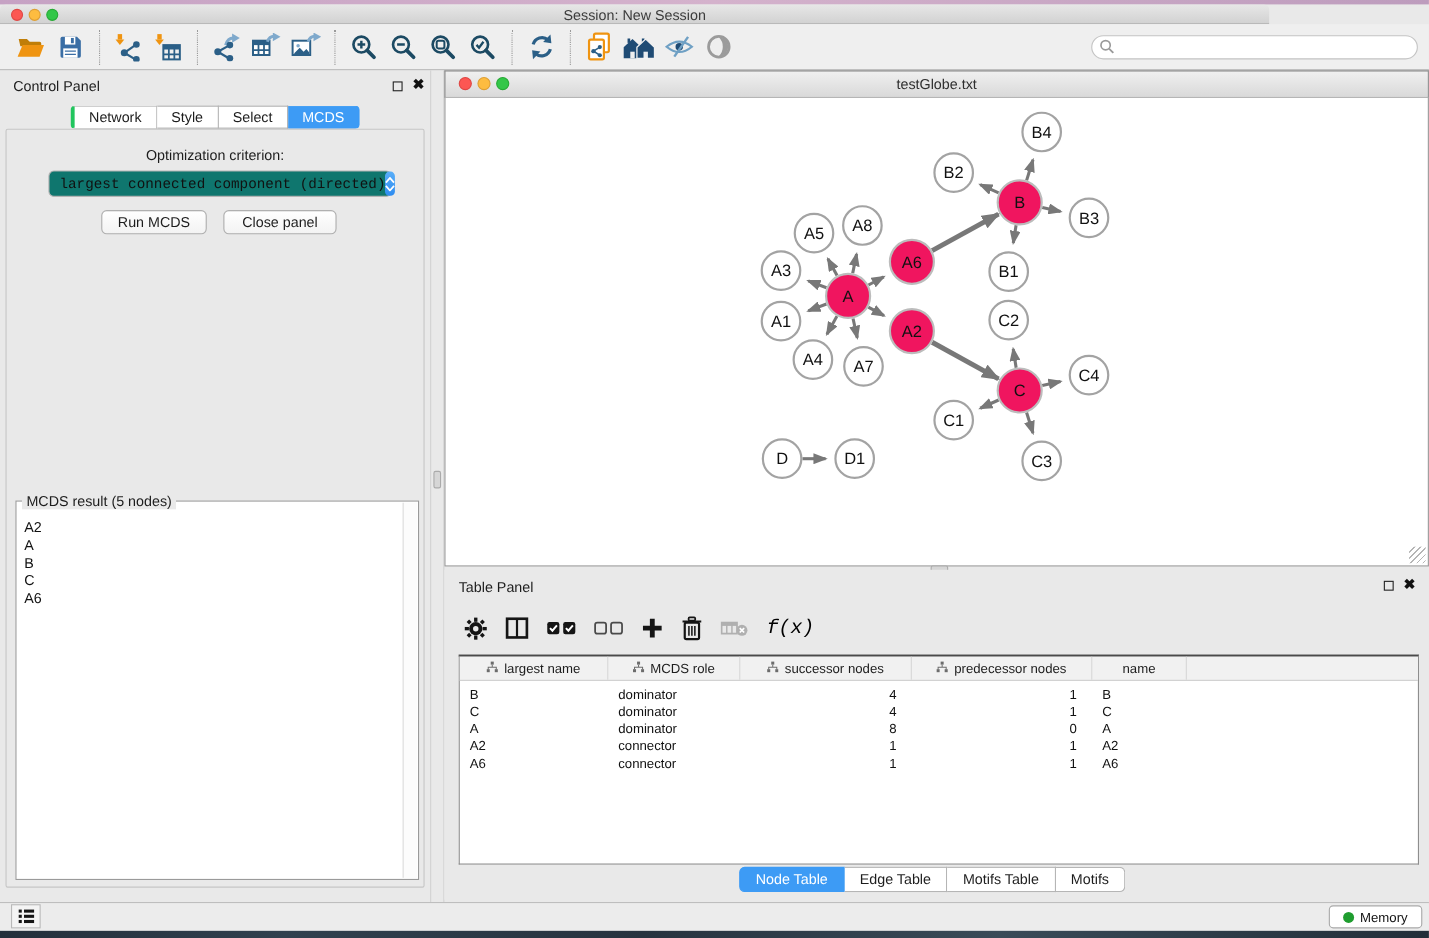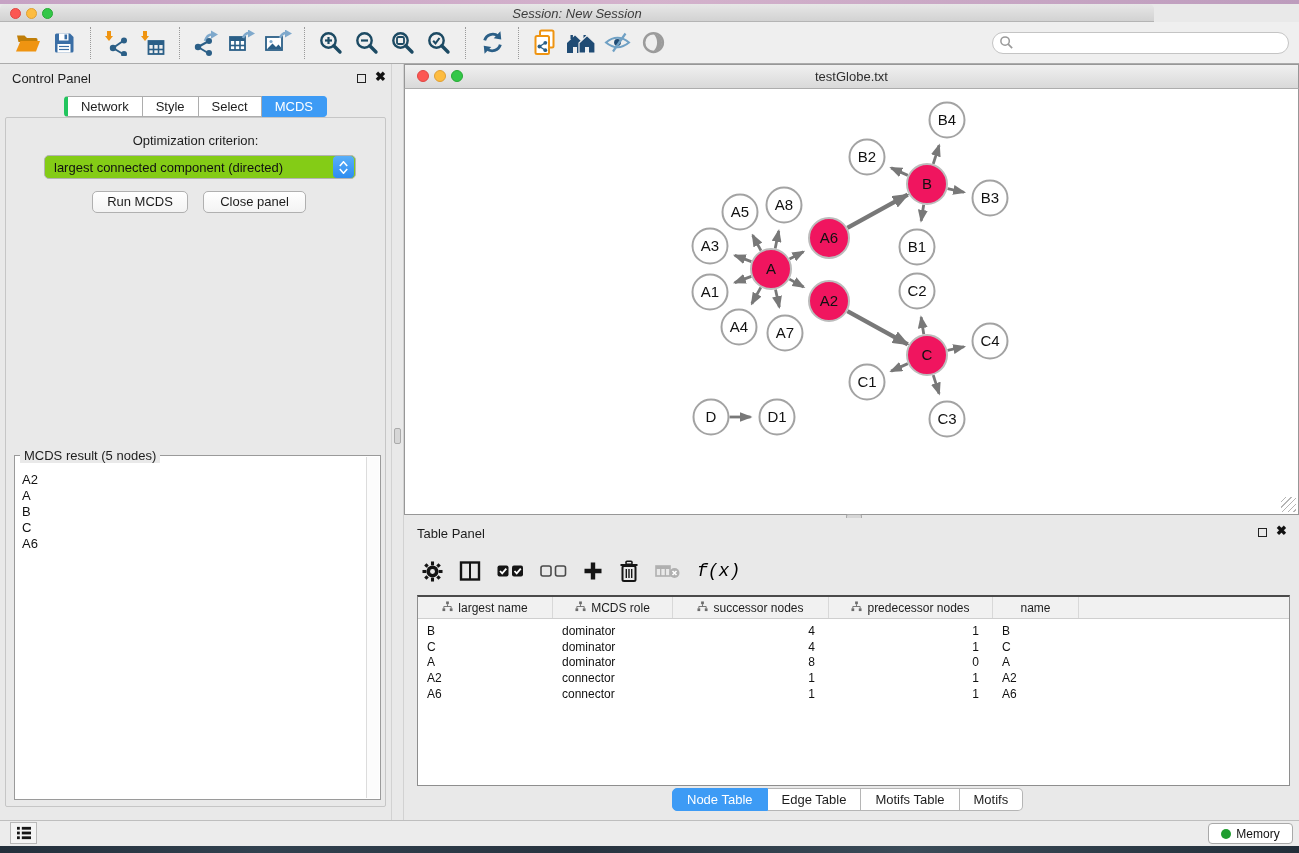--- a/index.html
+++ b/index.html
@@ -6,21 +6,21 @@
   html,body { width:1299px; height:853px; overflow:hidden; font-family:"Liberation Sans",sans-serif; background:#E9E9E9; }
   .abs { position:absolute; }
 
   
   #desk-top { left:0; top:0; width:1299px; height:4px; background:linear-gradient(90deg,#c6a2c4,#d4b2cc,#bd9cbd); }
   #desk-bottom { left:0; top:846px; width:1299px; height:7px;
     background:linear-gradient(90deg,#232f3b,#31414f 20%,#27333f 45%,#3a4b58 70%,#222e39); }
 
   
   #titlebar { left:0; top:4px; width:1154px; height:18px; background:linear-gradient(#e7e7e7,#d2d2d2);
-    border-bottom:1px solid #b4b4b4; border-radius:5px 5px 0 0;font-style:italic; }
+    border-bottom:1px solid #b4b4b4; border-radius:5px 5px 0 0; }
   .tl { position:absolute; top:4px; width:11px; height:11px; border-radius:50%; }
   .tl.red { left:10px; background:#fc5753; border:1px solid #df4744; }
   .tl.yel { left:26px; background:#fdbc40; border:1px solid #de9f34; }
   .tl.grn { left:42px; background:#33c748; border:1px solid #27aa35; }
   #window-title { width:100%; text-align:center; font-size:13px; color:#3c3c3c; padding-top:2px; }
 
   
   #toolbar { left:0; top:22px; width:1299px; height:42px; background:#efefef; border-bottom:1px solid #ababab;
     display:flex; align-items:center; padding:0 10px; }
   .tbtn { width:36px; height:34px; display:flex; align-items:center; justify-content:center; flex:0 0 auto; }
@@ -40,22 +40,22 @@
   .segrow { display:flex; }
   #control-panel-tabs { left:0; top:96px; width:391px; justify-content:center; }
   .seg { height:21px; line-height:19px; padding:0 13px; font-size:13px; background:#fff; color:#1d1d1d;
     border:1px solid #adadad; border-left:none; text-align:center; }
   .seg:first-child { border-left:4px solid #22c55e; border-radius:4px 0 0 4px; }
   .seg:last-child { border-radius:0 4px 4px 0; }
   .seg.sel { background:#3d9bf5; color:#fff; border-color:#3d9bf5; }
 
   #cp-pane { left:5px; top:117px; width:381px; height:690px; border:1px solid #c6c6c6; border-radius:2px; }
   #opt-label { left:0; top:133px; width:391px; text-align:center; font-size:13px; color:#1d1d1d; }
-  #criterion-select { left:44px; top:155px; width:312px; height:24px; background:#84cc16; border:1px solid #b3b3b3;
-    border-radius:5px; display:flex; align-items:center; }
+  #criterion-select { left:44px; top:155px; width:312px; height:24px; background:#0f766e; border:1px solid #b3b3b3;
+    border-radius:5px; display:flex; align-items:center;font-family:Liberation Mono, monospace; }
   #criterion-value { flex:1; font-size:13px; padding-left:9px; color:#111; white-space:nowrap; }
   #criterion-stepper { width:21px; height:22px; margin-right:1px; border-radius:4px;
     background:linear-gradient(#59aef8,#2e8cf0); display:flex; flex-direction:column; align-items:center; justify-content:center; }
   #criterion-stepper svg { display:block; }
   .pushbtn { height:22px; background:linear-gradient(#ffffff,#f3f3f3); border:1px solid #b0b0b0; border-radius:5px;
     font-size:13px; color:#1d1d1d; text-align:center; line-height:20px; }
   #run-mcds-btn { left:92px; top:191px; width:96px; }
   #close-panel-btn { left:203px; top:191px; width:103px; }
 
   #mcds-groupbox { left:14px; top:455px; width:367px; height:345px; border:1px solid #9a9a9a; background:#fff; }

